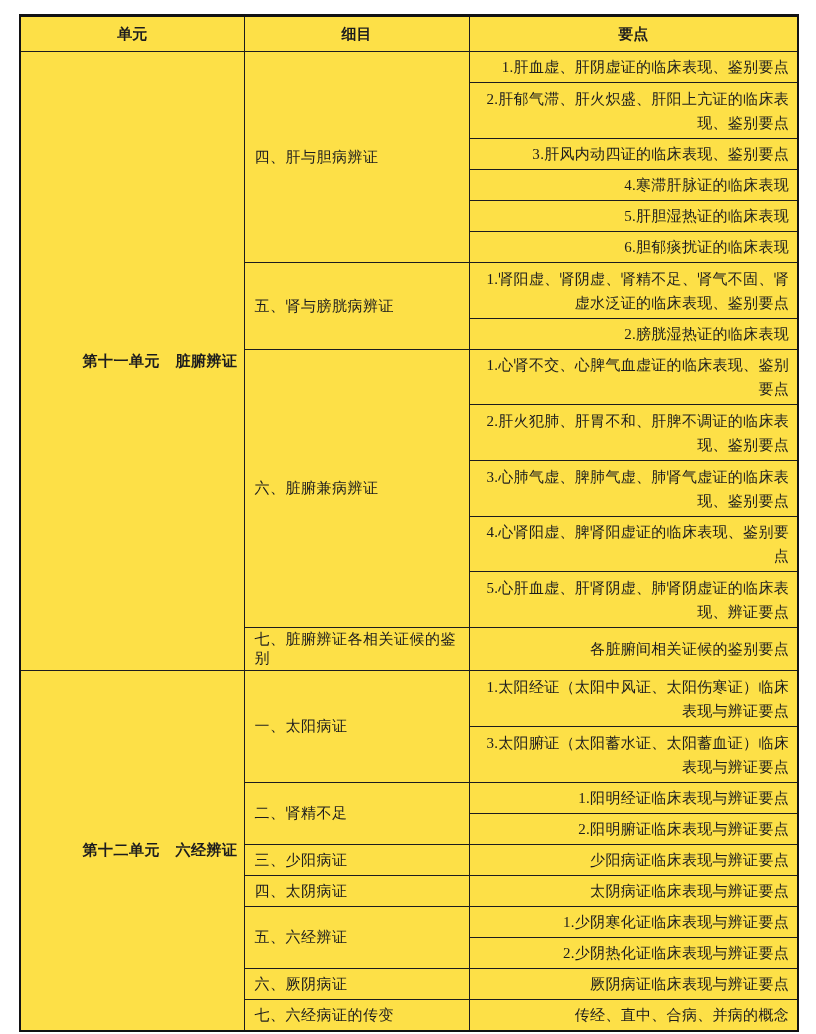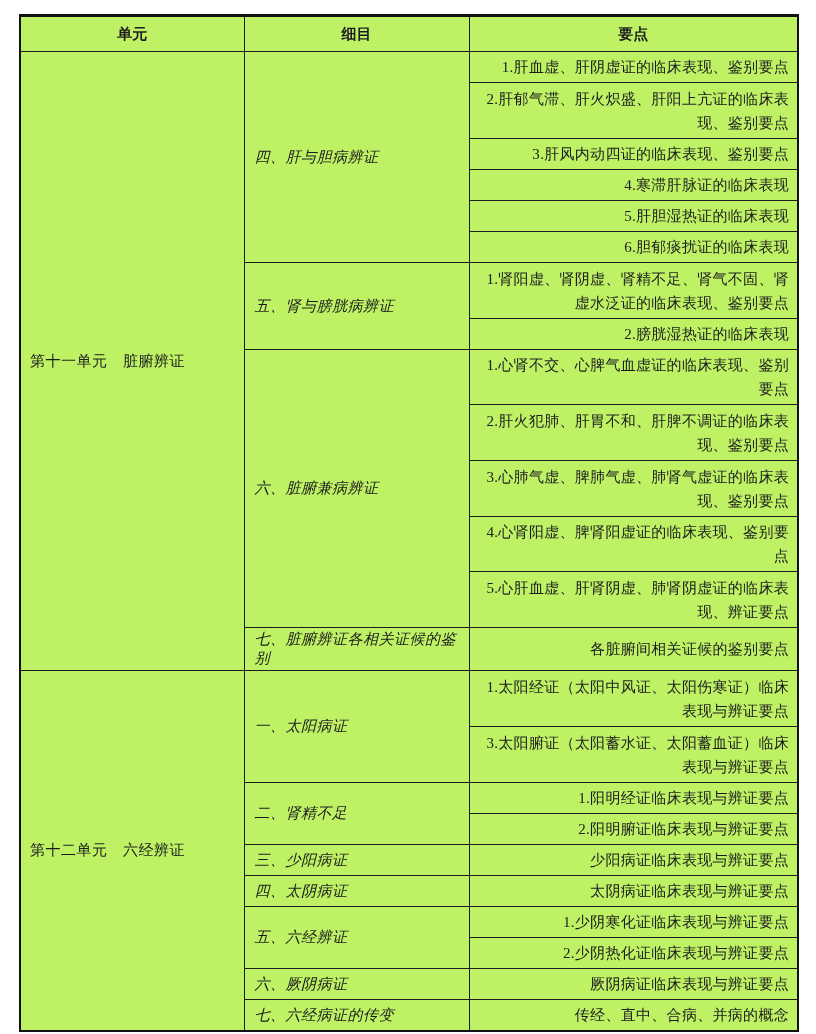--- a/index.html
+++ b/index.html
@@ -24,46 +24,46 @@
     color: #1c1c1e;
   }
   table.doc-table col.c-unit { width: 224px; }
   table.doc-table col.c-sub  { width: 225px; }
   table.doc-table col.c-pts  { width: 329px; }
 
   table.doc-table th,
   table.doc-table td {
     border: 1px solid #1c1c1e;
     vertical-align: middle;
-    background: #bef264;
+    background: #fde047;
     word-break: break-all;
   }
   
   table.doc-table {
     border: 2px solid #121214;
     border-top-width: 3px;
   }
   table.doc-table tr.header-row th {
     font-family: "Liberation Sans", "DejaVu Sans", sans-serif;
     font-weight: bold;
     font-size: 15px;
     text-align: center;
     height: 30px;
     padding: 2px 4px;
   }
   td.unit-cell {
-    text-align: left;
+    text-align: right;
     padding: 2px 6px 2px 9px;
     letter-spacing: 0.5px;
+    font-weight: bold;
   }
   td.sub-cell {
     text-align: left;
     padding: 2px 6px 2px 10px;
     letter-spacing: 0.5px;
-    font-style: italic;
   }
   td.point-cell {
     text-align: right;
     padding: 3px 8px 3px 9px;
     line-height: 24px;
     letter-spacing: 0.3px;
   }
   tr.h1 { height: 31px; }
   tr.h2 { height: 56px; }
 </style>

